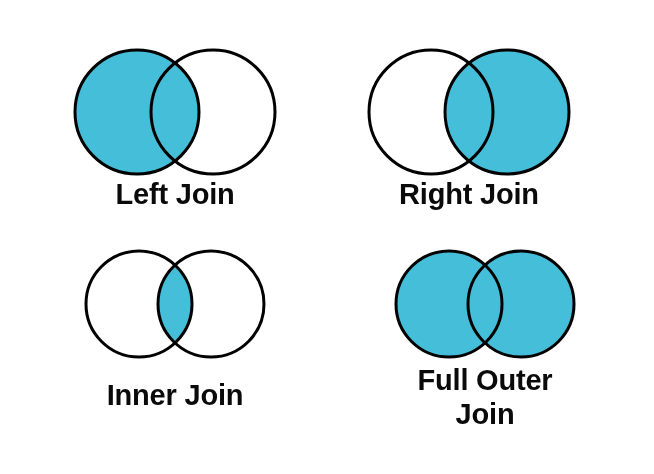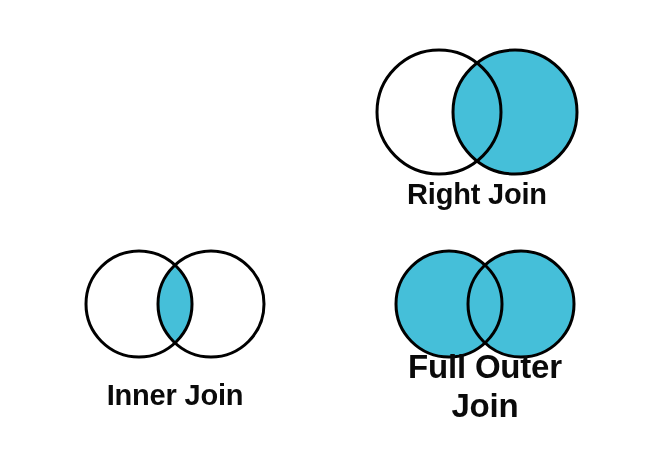--- a/index.html
+++ b/index.html
@@ -35,34 +35,54 @@
     width: 100%;
     text-align: center;
     color: #0a0a0a;
     font-weight: bold;
     letter-spacing: -0.2px;
     line-height: 1.17;
     white-space: pre-line;
   }
   
   #panel-left-join      { left: 60px;  top: 36px;  width: 230px; height: 185px; }
-  #panel-right-join     { left: 362px; top: 36px;  width: 230px; height: 185px; }
+  #panel-right-join     { left: 354px; top: 36px;  width: 230px; height: 185px; }
   #panel-inner-join     { left: 60px;  top: 238px; width: 230px; height: 175px; }
   #panel-full-outer-join{ left: 370px; top: 238px; width: 230px; height: 215px; }
 
   #panel-left-join .caption,
   #panel-right-join .caption      { top: 142px; font-size: 29px; }
   #panel-inner-join .caption      { top: 141px; font-size: 29px; }
-  #panel-full-outer-join .caption { top: 110px; font-size: 33px; }
+  #panel-full-outer-join .caption { top: 126px; font-size: 29px; }
 </style>
 </head>
 <body>
 
 <div id="board">
 
+  <div class="panel" id="panel-left-join">
+    <svg class="venn" width="230" height="140" viewBox="0 0 230 140">
+      <defs>
+        <clipPath id="clip-lj-left">
+            <circle cx="77" cy="76" r="62"></circle>
+          </clipPath>
+        <clipPath id="clip-lj-right">
+            <circle cx="153" cy="76" r="62"></circle>
+          </clipPath>
+      </defs>
+      <circle cx="77" cy="76" r="62" fill="#45bfd9"></circle>
+      <circle cx="153" cy="76" r="62" fill="#ffffff"></circle>
+      <g clip-path="url(#clip-lj-right)">
+        <circle cx="77" cy="76" r="62" fill="#45bfd9"></circle>
+      </g>
+      <circle cx="77" cy="76" r="62" fill="none" stroke="#000000" stroke-width="3"></circle>
+      <circle cx="153" cy="76" r="62" fill="none" stroke="#000000" stroke-width="3"></circle>
+    </svg>
+    <div class="caption">Left Join</div>
+  </div>
 
   <div class="panel" id="panel-right-join">
     <svg class="venn" width="230" height="140" viewBox="0 0 230 140">
       <defs>
         <clipPath id="clip-rj-left">
             <circle cx="77" cy="76" r="62"></circle>
           </clipPath>
       </defs>
       <circle cx="77" cy="76" r="62" fill="#ffffff"></circle>
       <circle cx="153" cy="76" r="62" fill="#45bfd9"></circle>

